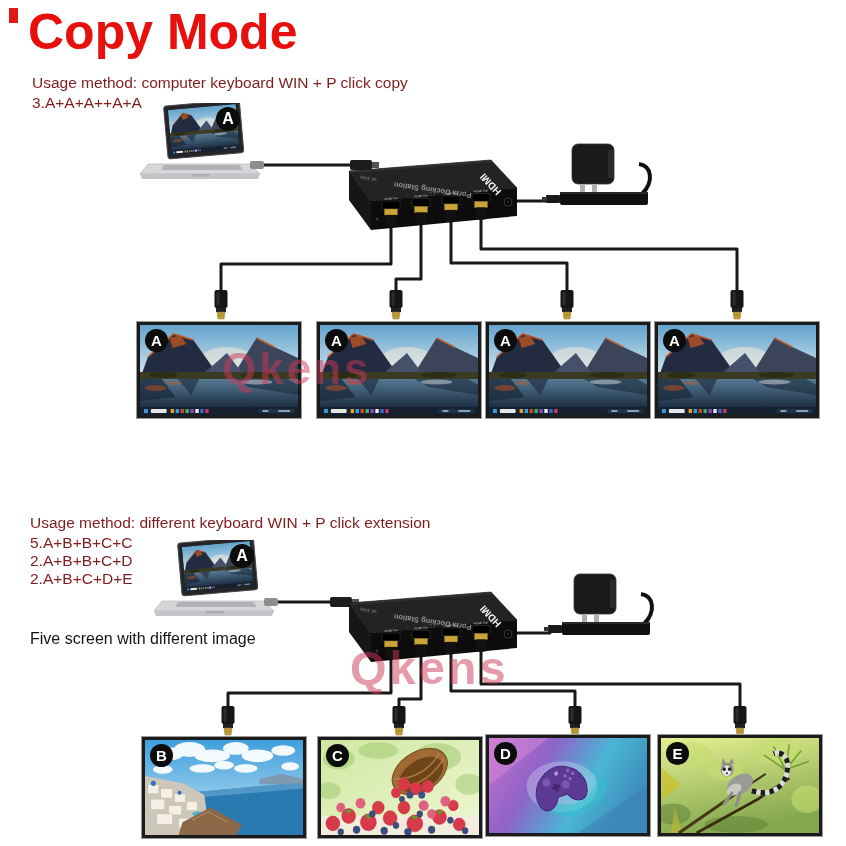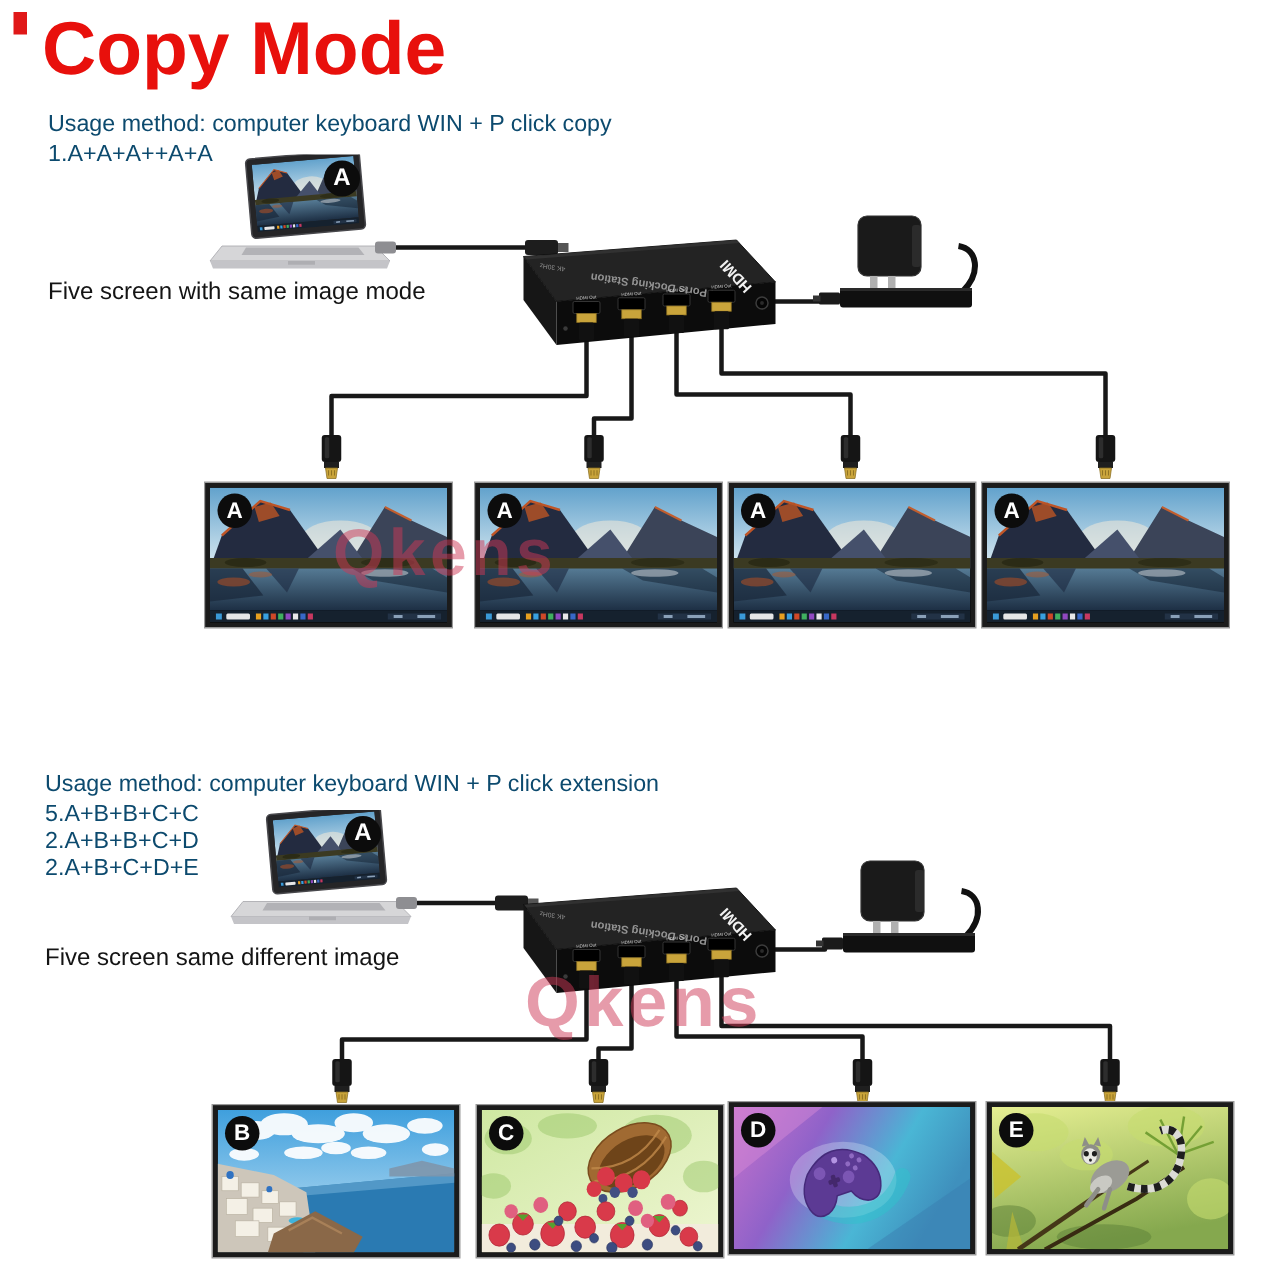--- a/index.html
+++ b/index.html
@@ -1,20 +1,20 @@
 <!DOCTYPE html>
 <html><head>
 <meta charset="utf-8">
 <style>
   html,body{margin:0;padding:0;background:#fff}
   .page{position:relative;width:846px;height:846px;background:#ffffff;overflow:hidden;
         font-family:"Liberation Sans", sans-serif;padding-left:32px;}
   .mode-title{position:absolute;left:28px;margin:0;font-size:50px;font-weight:700;
               color:#e8100c;line-height:1.05;letter-spacing:0}
-  .usage{position:absolute;font-size:15.5px;color:#0c4a6e;white-space:nowrap}
+  .usage{position:absolute;font-size:15.5px;color:#7f1d1d;white-space:nowrap}
   .caption{position:absolute;font-size:16px;color:#141414;white-space:nowrap}
   .corner-mark{position:absolute;left:9px;top:8px;width:9px;height:15px;background:#e01818}
   .cable-layer{position:absolute;left:0;top:0;z-index:1}
   .device,.adapter,.laptop-box,.plug{position:absolute;z-index:2}
   .mon{position:absolute;width:158px;height:90px;border:3px solid #1b1b1b;background:#000;
        box-shadow:0 0 0 1px #9a9a9a;z-index:2}
   .mon.tall{height:95px}
   .mon svg.scene{position:absolute;left:0;top:0;width:100%;height:100%;display:block}
   .badge{position:absolute;left:5px;top:4px;width:23px;height:23px;border-radius:50%;
          background:#0c0c0c;color:#fff;font-size:15px;font-weight:700;
@@ -289,22 +289,21 @@
     <g>
       <rect x="350" y="160" width="22" height="10" rx="2" fill="#1d1d1d"></rect>
       <rect x="372" y="162" width="7" height="6" fill="#555555"></rect>
       <rect x="330" y="597" width="22" height="10" rx="2" fill="#1d1d1d"></rect>
       <rect x="352" y="599" width="7" height="6" fill="#555555"></rect>
     </g>
   </svg>
 
   <h1 class="mode-title" style="top:6px">Copy Mode</h1>
   <div class="usage" style="left:32px;top:74px">Usage method: computer keyboard WIN + P click copy</div>
-  <div class="usage" style="left:32px;top:94px">1.A+A+A++A+A</div>
-  <div class="caption" style="left:32px;top:186px">Five screen with same image mode</div>
+  <div class="usage" style="left:32px;top:94px">3.A+A+A++A+A</div>
 
   <div class="laptop-box" style="left:138px;top:103px;width:130px;height:80px">
     <svg width="130" height="80" viewBox="0 0 130 80">
       <g transform="rotate(-5 64 30)">
         <rect x="28" y="0" width="76" height="53" rx="3" fill="#252527" stroke="#48484c" stroke-width="1"></rect>
         <svg x="32" y="4" width="68" height="45" viewBox="0 0 160 90" preserveAspectRatio="none">
             <use href="#scene-mountain"></use>
           </svg>
       </g>
       <polygon points="10,61 112,61 122,71 2,71" fill="#d6d6d8" stroke="#aeaeb2" stroke-width="0.6"></polygon>
@@ -392,25 +391,25 @@
   </div>
   <div class="mon" style="left:655px;top:322px">
     <svg class="scene" viewBox="0 0 160 90" preserveAspectRatio="none">
         <use href="#scene-mountain"></use>
       </svg>
     <div class="badge">A</div>
   </div>
 
   <div class="watermark wm1">Qkens</div>
 
-  <div class="usage" style="left:30px;top:514px">Usage method: computer keyboard WIN + P click extension</div>
+  <div class="usage" style="left:30px;top:514px">Usage method: different keyboard WIN + P click extension</div>
   <div class="usage" style="left:30px;top:534px">5.A+B+B+C+C</div>
   <div class="usage" style="left:30px;top:552px">2.A+B+B+C+D</div>
   <div class="usage" style="left:30px;top:570px">2.A+B+C+D+E</div>
-  <div class="caption" style="left:30px;top:630px">Five screen same different image</div>
+  <div class="caption" style="left:30px;top:630px">Five screen with different image</div>
 
   <div class="laptop-box" style="left:152px;top:540px;width:130px;height:80px">
     <svg width="130" height="80" viewBox="0 0 130 80">
       <g transform="rotate(-5 64 30)">
         <rect x="28" y="0" width="76" height="53" rx="3" fill="#252527" stroke="#48484c" stroke-width="1"></rect>
         <svg x="32" y="4" width="68" height="45" viewBox="0 0 160 90" preserveAspectRatio="none">
             <use href="#scene-mountain"></use>
           </svg>
       </g>
       <polygon points="10,61 112,61 122,71 2,71" fill="#d6d6d8" stroke="#aeaeb2" stroke-width="0.6"></polygon>

